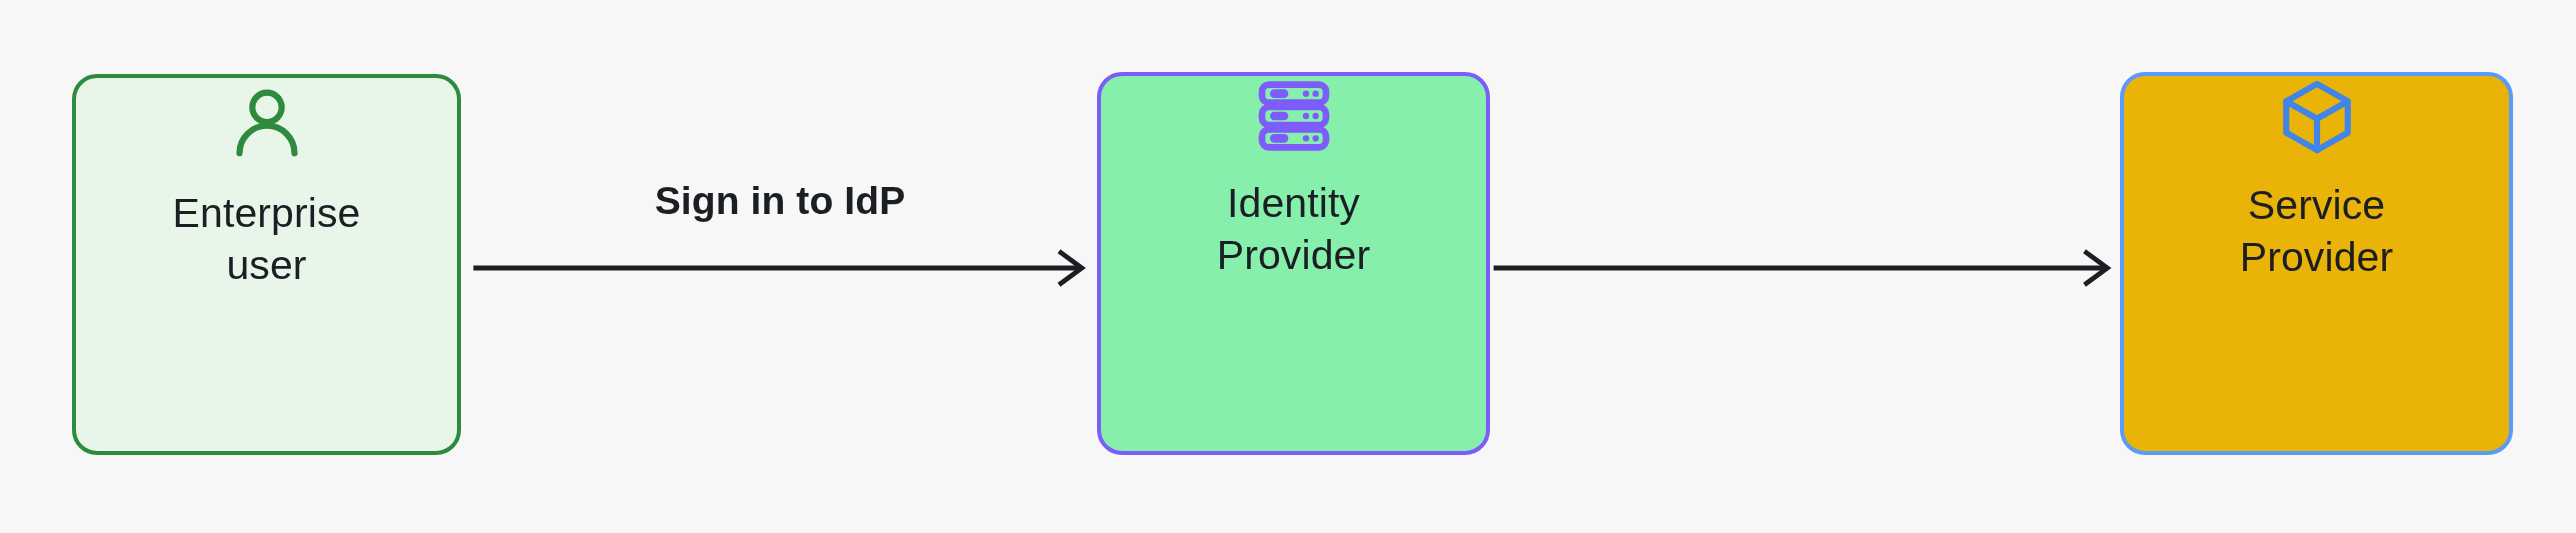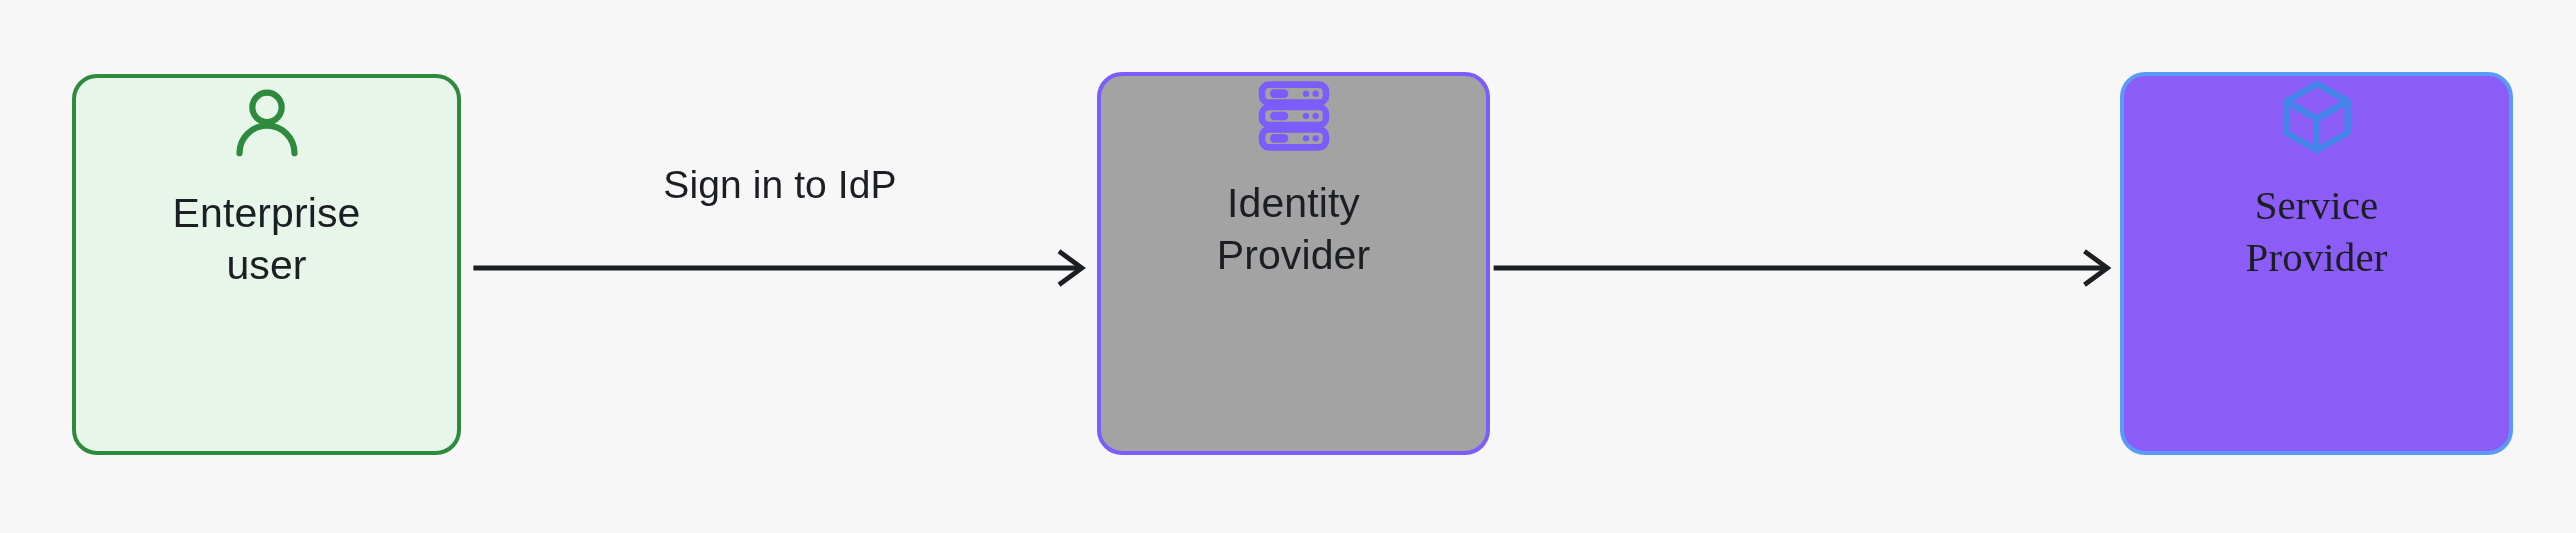--- a/index.html
+++ b/index.html
@@ -46,29 +46,28 @@
 
   #node-user {
     left: 72px;  top: 74px;
     width: 389px; height: 381px;
     background: #e8f5e9;
     border-color: #2e8b3e;
   }
   #node-idp {
     left: 1097px; top: 72px;
     width: 393px; height: 383px;
-    background: #a3a3a3;
+    background: #86efac;
     border-color: #7c5cfa;
   }
   #node-sp {
     left: 2120px; top: 72px;
     width: 393px; height: 383px;
-    background: #8b5cf6;
+    background: #eab308;
     border-color: #5b9bf8;
-    font-family: Liberation Serif, serif;
   }
 
   
   .edge {
     position: absolute;
     top: 0;
     height: 533px;
   }
   #edge-1 { left: 461px; width: 638px; }
   #edge-2 { left: 1486px; width: 629px; }
@@ -84,21 +83,22 @@
   .edge-label {
     position: absolute;
     width: 100%;
     text-align: center;
     font-size: 39px;
     line-height: 1.3;
     color: #1b1f23;
     letter-spacing: 0.1px;
   }
   .edge-label-top {
-    top: 160px;
+    top: 176px;
+    font-weight: bold;
   }
   .edge-label-bottom {
     top: 295px;
     white-space: pre-line;
   }
 </style>
 </head>
 <body>
 
 <div id="canvas">

